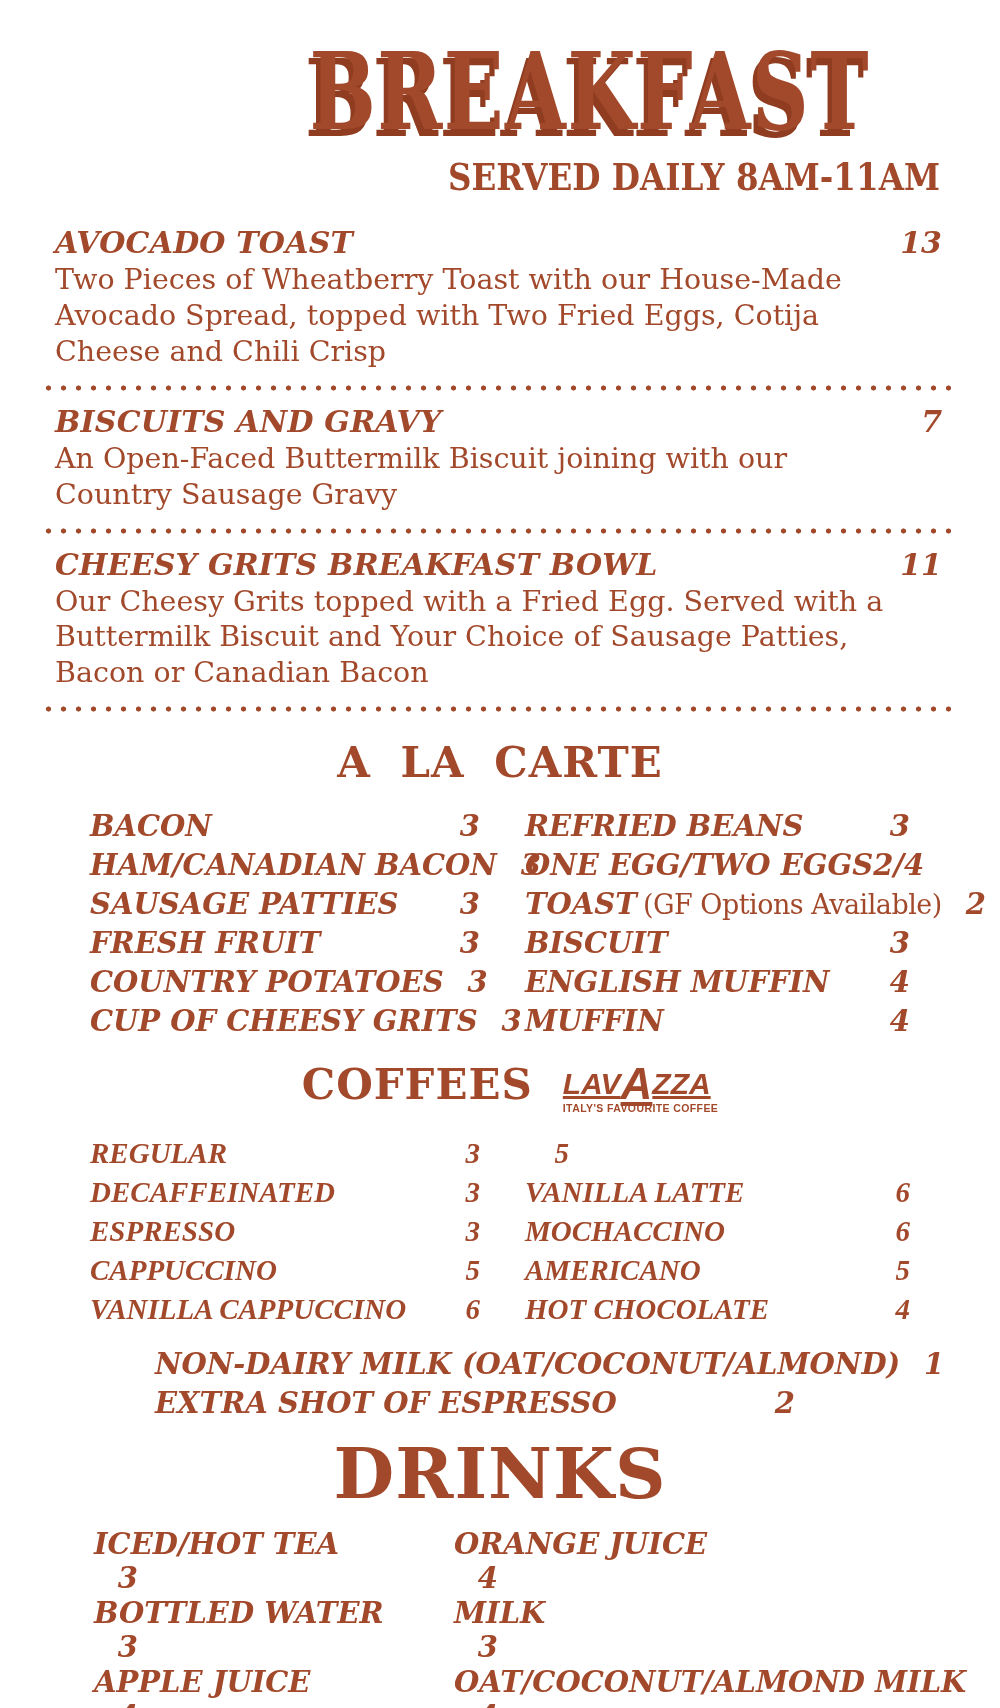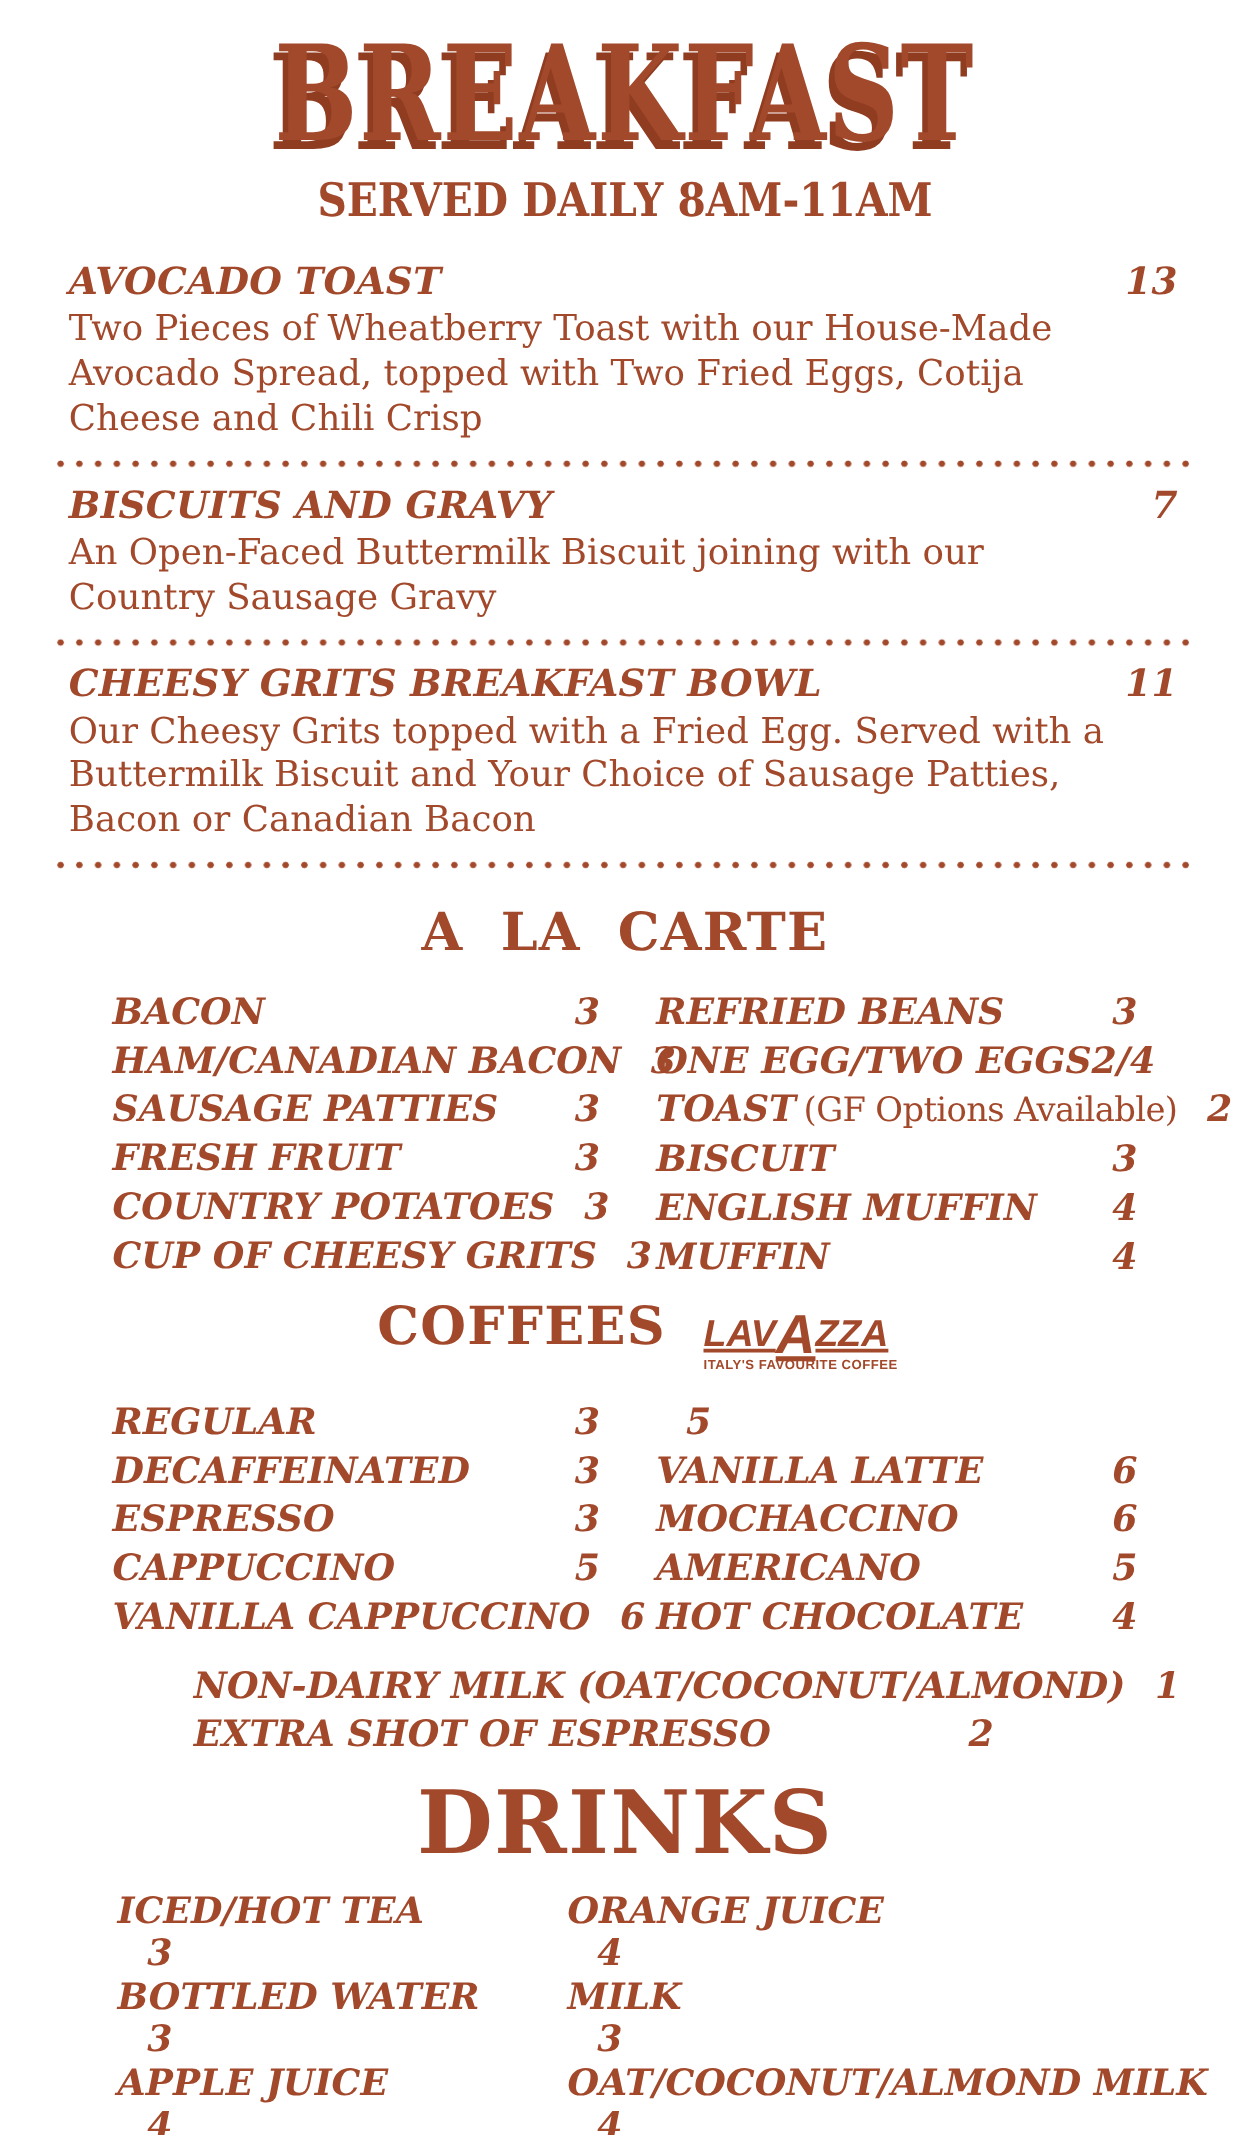--- a/index.html
+++ b/index.html
@@ -7,21 +7,21 @@
   body {
     width: 1000px; height: 1708px;
     font-family: "DejaVu Serif", "Liberation Serif", serif;
     color: #A3492B;
     display: flex; flex-direction: column;
     overflow: hidden;
     position: relative;
   }
 
   
-  .header { text-align: center; padding-top: 22px; }
+  .header { text-align: right; padding-top: 39px; }
   .title {
     font-size: 106px; line-height: 1.0; font-weight: 700;
     letter-spacing: 2px;
     color: #A3492B;
     text-shadow: -6px 7px 0 #8F3C20;
     transform: scaleX(0.74);
     transform-origin: 50% 50%;
     white-space: nowrap;
     display: block;
   }
@@ -61,35 +61,35 @@
   .row { display: flex; align-items: baseline; line-height: 39px; }
   .r-name { flex: 1; font-size: 29px; font-weight: 700; font-style: italic; white-space: nowrap; }
   .r-note { font-weight: 400; font-style: normal; font-size: 27px; margin-left: 6px; letter-spacing: -0.5px; }
   .r-price { font-size: 29px; font-weight: 700; font-style: italic; text-align: right; min-width: 44px; }
 
   .carte-cols { margin-top: 22px; }
   .carte-cols .col-left  { width: 390px; margin-right: 45px; }
   .carte-cols .col-right { width: 385px; }
 
   
-  .coffee-head { display: flex; justify-content: center; gap: 30px; margin-top: 14px; padding-left: 20px; }
+  .coffee-head { display: flex; justify-content: center; align-items: center; gap: 30px; margin-top: 14px; padding-left: 20px; }
   .lavazza { text-align: left; margin-top: 14px; }
   .lav-word {
     font-family: "Liberation Sans", "DejaVu Sans", sans-serif;
     font-weight: 700; font-style: italic;
     font-size: 30px; line-height: 30px; letter-spacing: 0px;
     display: flex; align-items: flex-end; text-decoration: underline;
   }
   .lav-big { font-size: 44px; line-height: 30px; }
   .lav-tag {
     font-family: "Liberation Sans", "DejaVu Sans", sans-serif;
     font-weight: 700; font-size: 10.5px; letter-spacing: 0.4px; margin-top: 3px;
     white-space: nowrap;
   }
-  .coffee-cols { margin-top: 20px; }
+  .coffee-cols { margin-top: 20px; font-family: Liberation Serif, serif; }
   .coffee-cols .col-left  { width: 390px; margin-right: 45px; }
   .coffee-cols .col-right { width: 385px; }
   .extras { margin: 16px auto 0 155px; width: 640px; display: flex; flex-direction: column; }
   .extras .row { line-height: 39px; }
 
   
   .drinks .section-heading { margin-top: 14px; font-size: 70px; }
   .drinks-cols { margin-top: 16px; }
   .drinks-cols .col-left  { width: 315px; margin-right: 45px; }
   .drinks-cols .col-right { width: 452px; }

